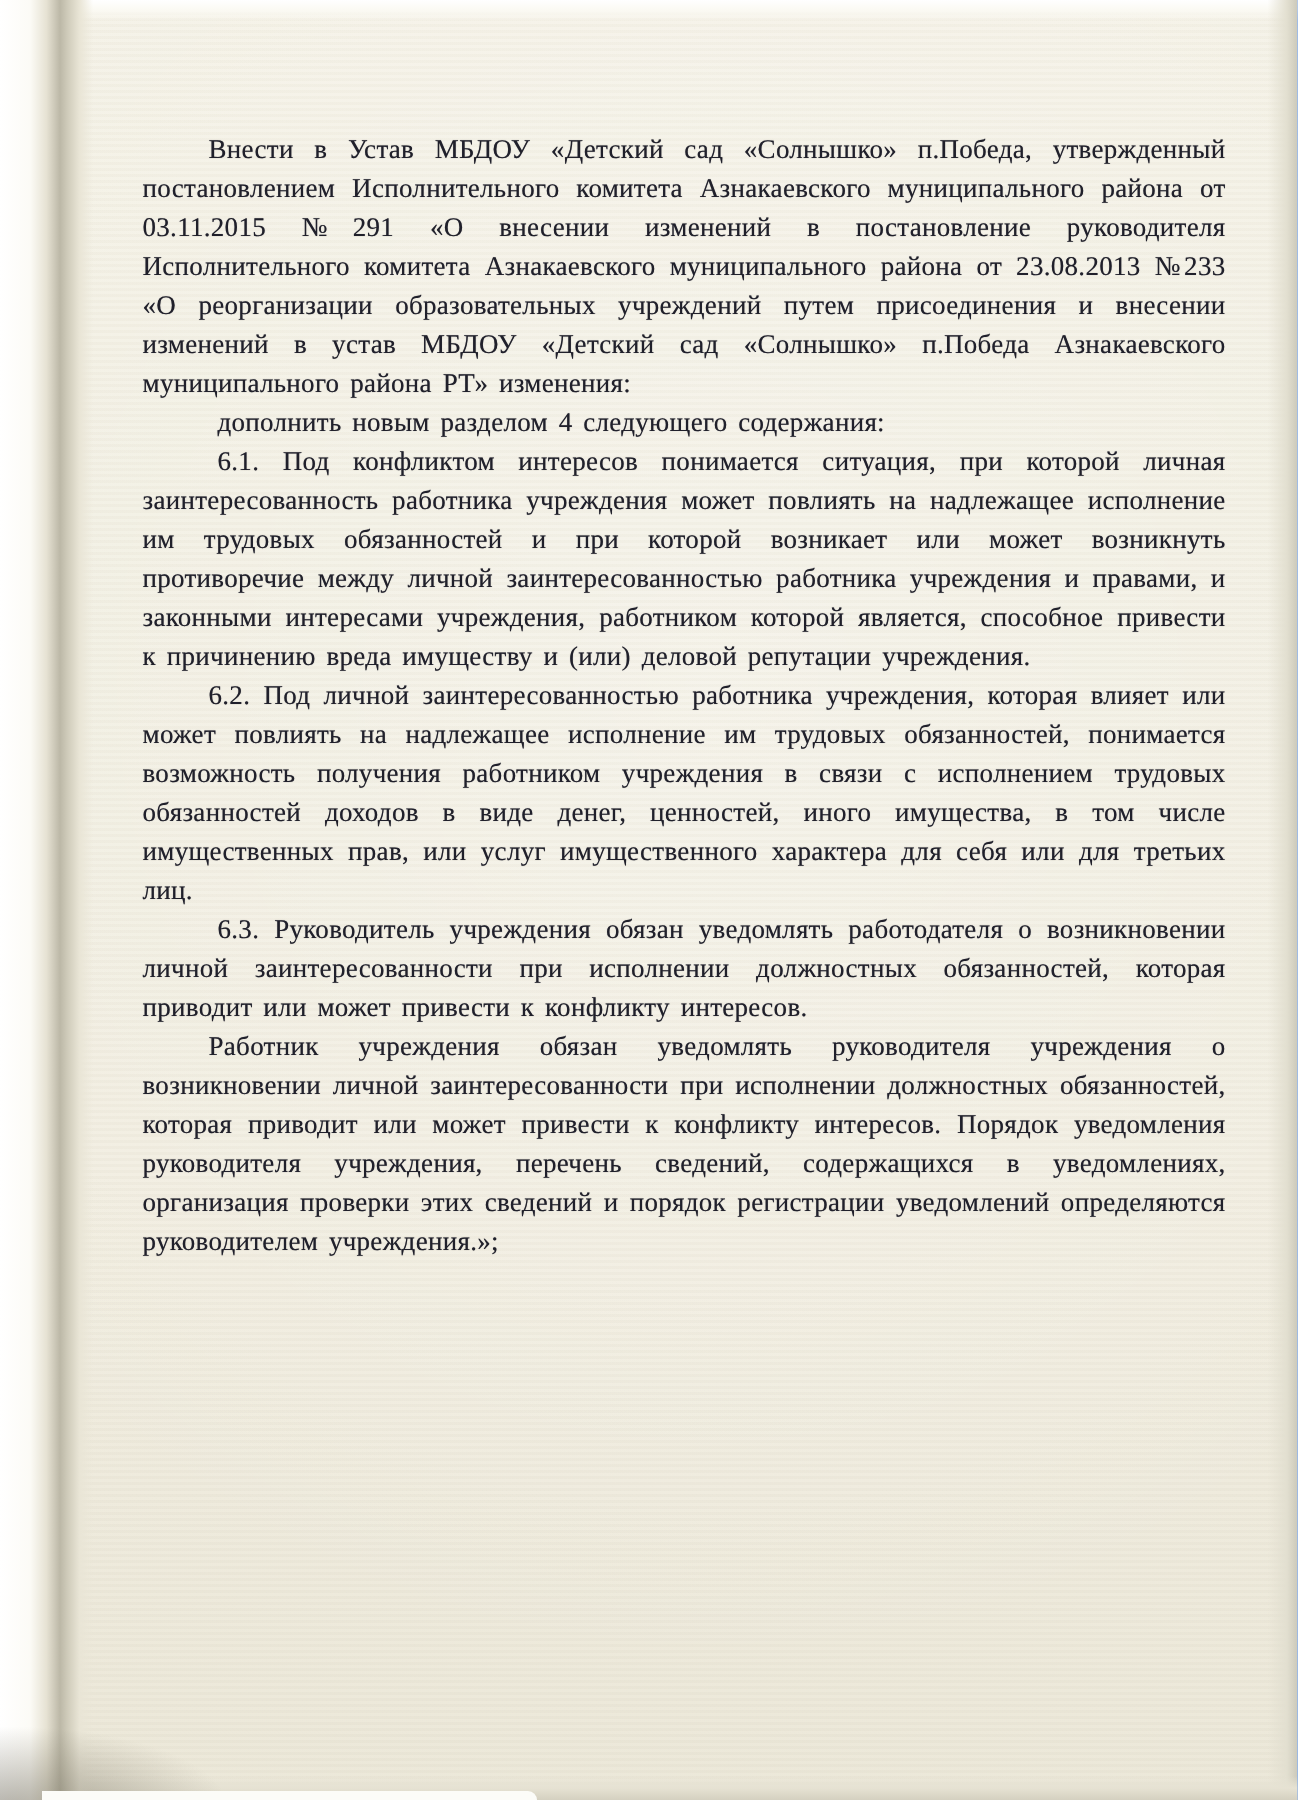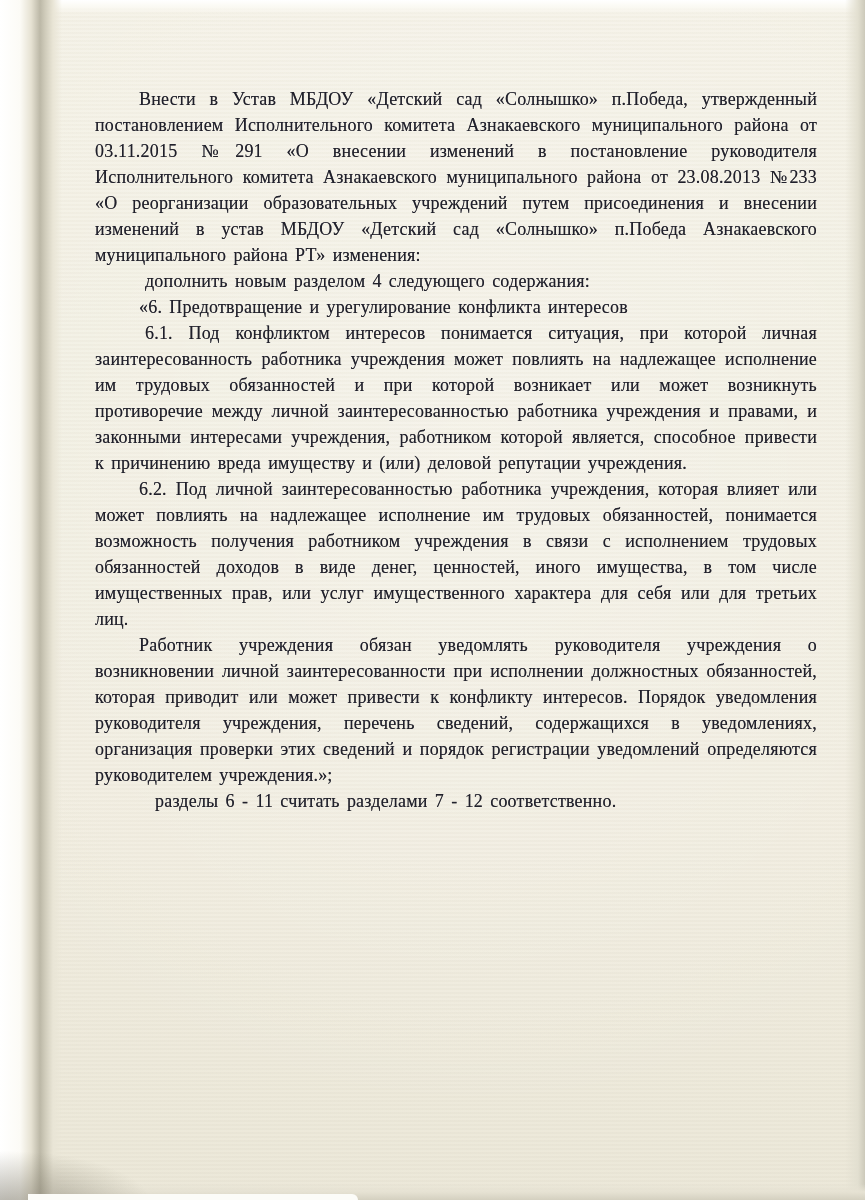--- a/index.html
+++ b/index.html
@@ -103,19 +103,18 @@
   <div class="edge-top"></div>
   <div class="edge-right"></div>
   <div class="edge-bottom"></div>
   <div class="edge-left"></div>
   <div class="corner-bl"></div>
   <div class="bottom-sliver"></div>
 
   <div class="content">
     <p class="just indent-std">Внести в Устав МБДОУ «Детский сад «Солнышко» п.Победа, утвержденный постановлением Исполнительного комитета Азнакаевского муниципального района от 03.11.2015 №291 «О внесении изменений в постановление руководителя Исполнительного комитета Азнакаевского муниципального района от 23.08.2013 №233 «О реорганизации образовательных учреждений путем присоединения и внесении изменений в устав МБДОУ «Детский сад «Солнышко» п.Победа Азнакаевского муниципального района РТ» изменения:</p>
     <p class="indent-med">дополнить новым разделом 4 следующего содержания:</p>
-    <p class="indent-std">«6. Предотвращение и урегулирование конфликта интересов</p>
     <p class="just indent-med">6.1. Под конфликтом интересов понимается ситуация, при которой личная заинтересованность работника учреждения может повлиять на надлежащее исполнение им трудовых обязанностей и при которой возникает или может возникнуть противоречие между личной заинтересованностью работника учреждения и правами, и законными интересами учреждения, работником которой является, способное привести к причинению вреда имуществу и (или) деловой репутации учреждения.</p>
     <p class="just indent-std">6.2. Под личной заинтересованностью работника учреждения, которая влияет или может повлиять на надлежащее исполнение им трудовых обязанностей, понимается возможность получения работником учреждения в связи с исполнением трудовых обязанностей доходов в виде денег, ценностей, иного имущества, в том числе имущественных прав, или услуг имущественного характера для себя или для третьих лиц.</p>
+    <p class="just indent-med">6.3. Руководитель учреждения обязан уведомлять работодателя о возникновении личной заинтересованности при исполнении должностных обязанностей, которая приводит или может привести к конфликту интересов.</p>
     <p class="just indent-std">Работник учреждения обязан уведомлять руководителя учреждения о возникновении личной заинтересованности при исполнении должностных обязанностей, которая приводит или может привести к конфликту интересов. Порядок уведомления руководителя учреждения, перечень сведений, содержащихся в уведомлениях, организация проверки этих сведений и порядок регистрации уведомлений определяются руководителем учреждения.»;</p>
-    <p class="indent-big">разделы 6 - 11 считать разделами 7 - 12 соответственно.</p>
   </div>
 </div>
 
 </body></html>

